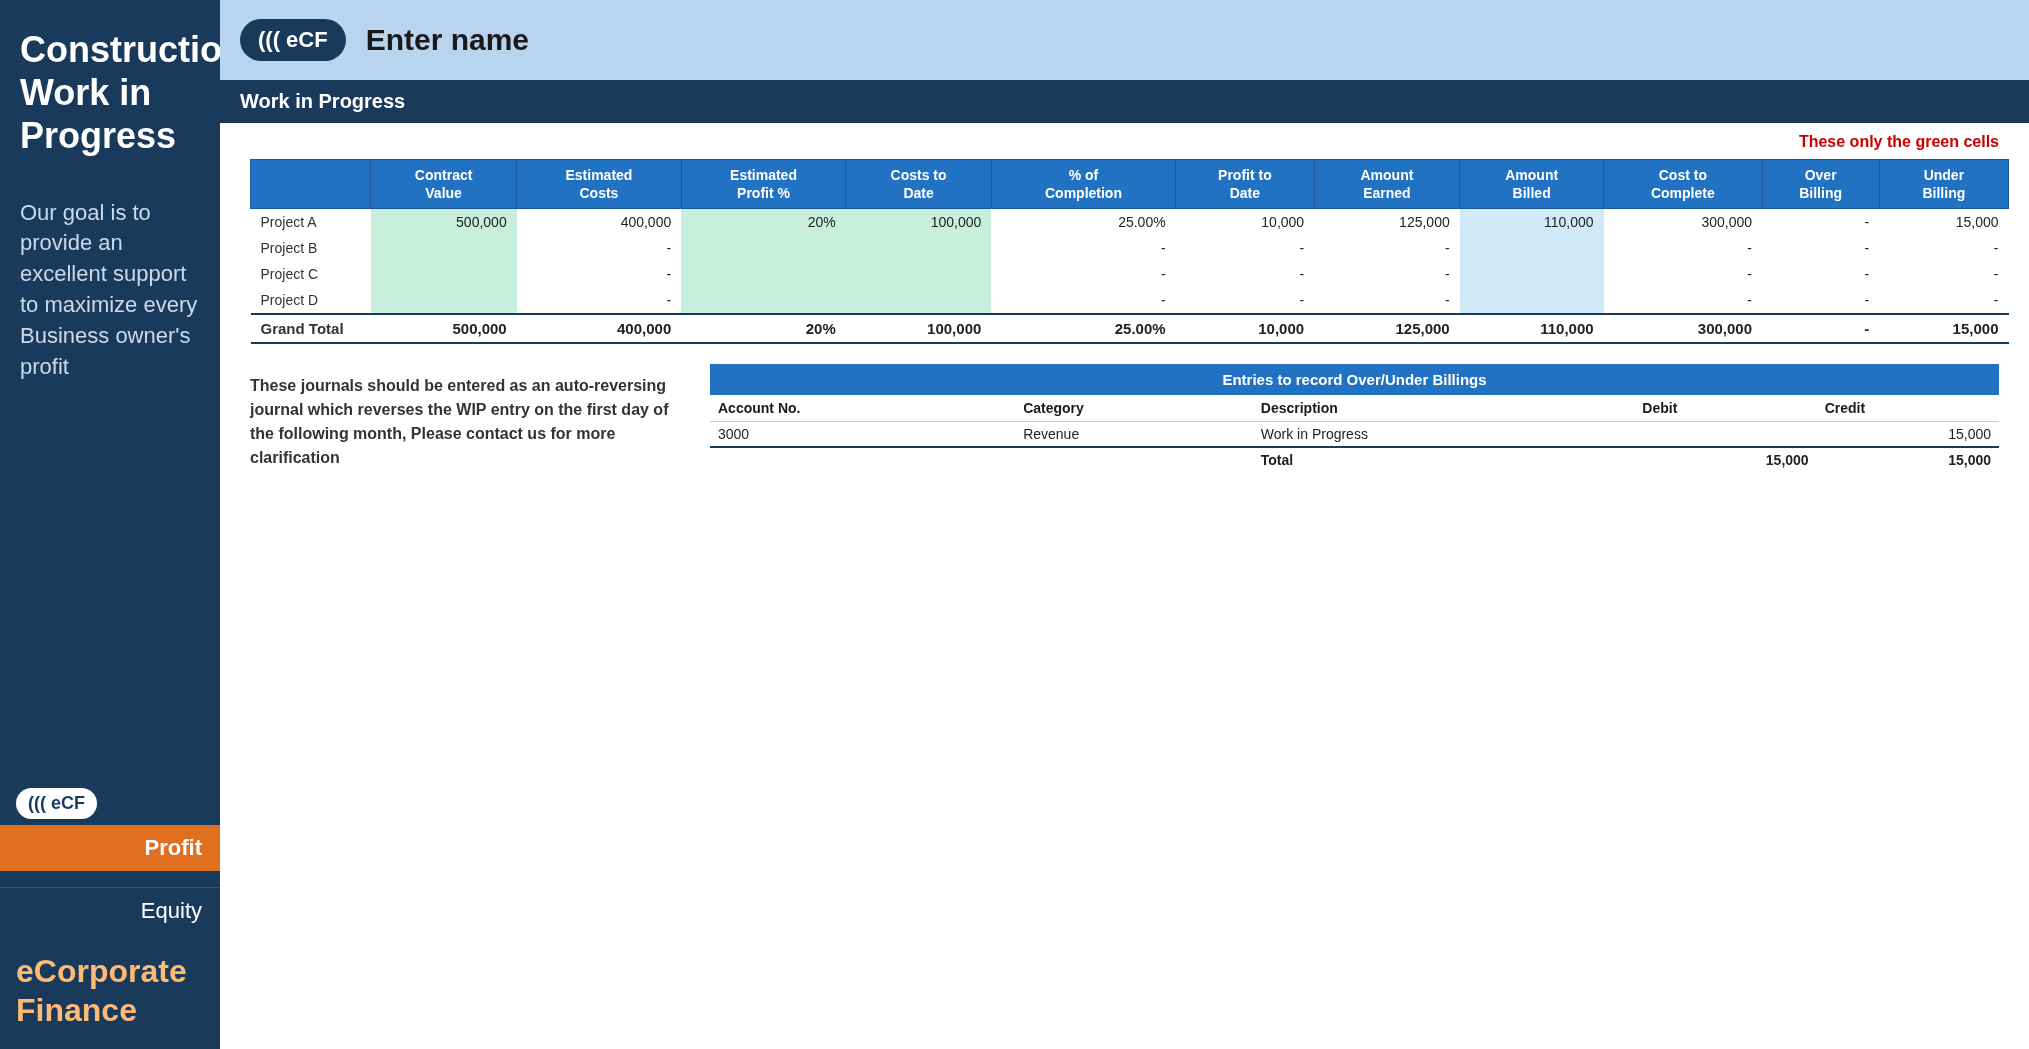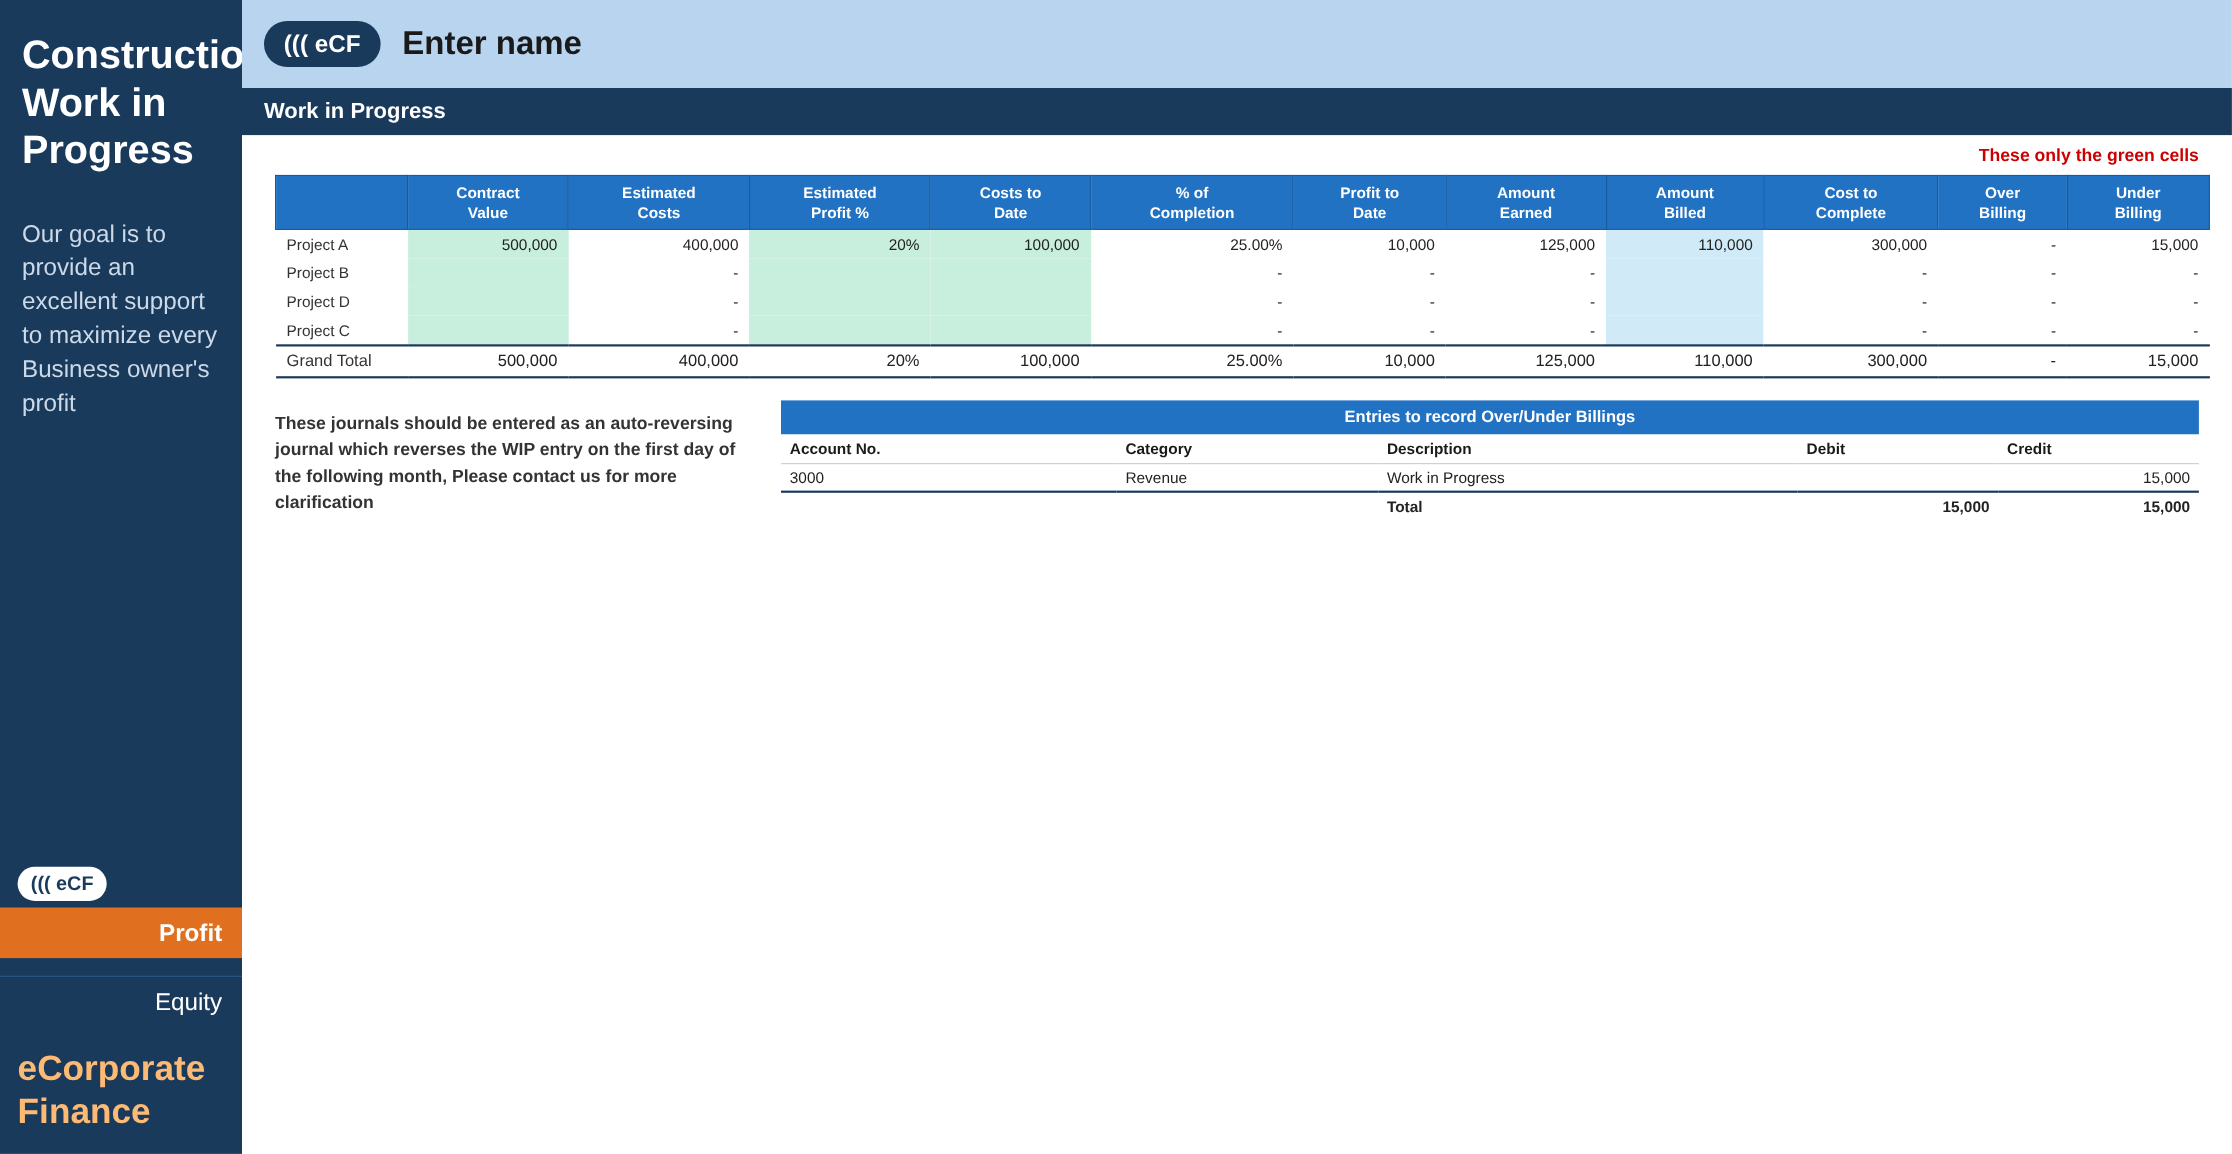--- a/index.html
+++ b/index.html
@@ -164,21 +164,21 @@
     .wip-table td.label-cell {
       text-align: left;
       color: #333;
     }
     .wip-table tr.data-row td {
       border-bottom: none;
     }
     .wip-table tr.grand-total-row td {
       border-top: 2px solid #1a3a5c;
       border-bottom: 2px solid #1a3a5c;
-      font-weight: normal;
+      font-weight: bold;
       font-size: 15px;
     }
     .cell-green {
       background: #c8eedd;
     }
     .cell-light-blue {
       background: #d0eaf8;
     }
 
     
@@ -305,35 +305,35 @@
                 <td class="cell-green"></td>
                 <td>-</td>
                 <td>-</td>
                 <td>-</td>
                 <td class="cell-light-blue"></td>
                 <td>-</td>
                 <td>-</td>
                 <td>-</td>
               </tr>
               <tr class="data-row">
+                <td class="label-cell">Project C</td>
+                <td class="cell-green"></td>
+                <td>-</td>
+                <td class="cell-green"></td>
+                <td class="cell-green"></td>
+                <td>-</td>
+                <td>-</td>
+                <td>-</td>
+                <td class="cell-light-blue"></td>
+                <td>-</td>
+                <td>-</td>
+                <td>-</td>
+              </tr>
+              <tr class="data-row">
                 <td class="label-cell">Project D</td>
-                <td class="cell-green"></td>
-                <td>-</td>
-                <td class="cell-green"></td>
-                <td class="cell-green"></td>
-                <td>-</td>
-                <td>-</td>
-                <td>-</td>
-                <td class="cell-light-blue"></td>
-                <td>-</td>
-                <td>-</td>
-                <td>-</td>
-              </tr>
-              <tr class="data-row">
-                <td class="label-cell">Project C</td>
                 <td class="cell-green"></td>
                 <td>-</td>
                 <td class="cell-green"></td>
                 <td class="cell-green"></td>
                 <td>-</td>
                 <td>-</td>
                 <td>-</td>
                 <td class="cell-light-blue"></td>
                 <td>-</td>
                 <td>-</td>

